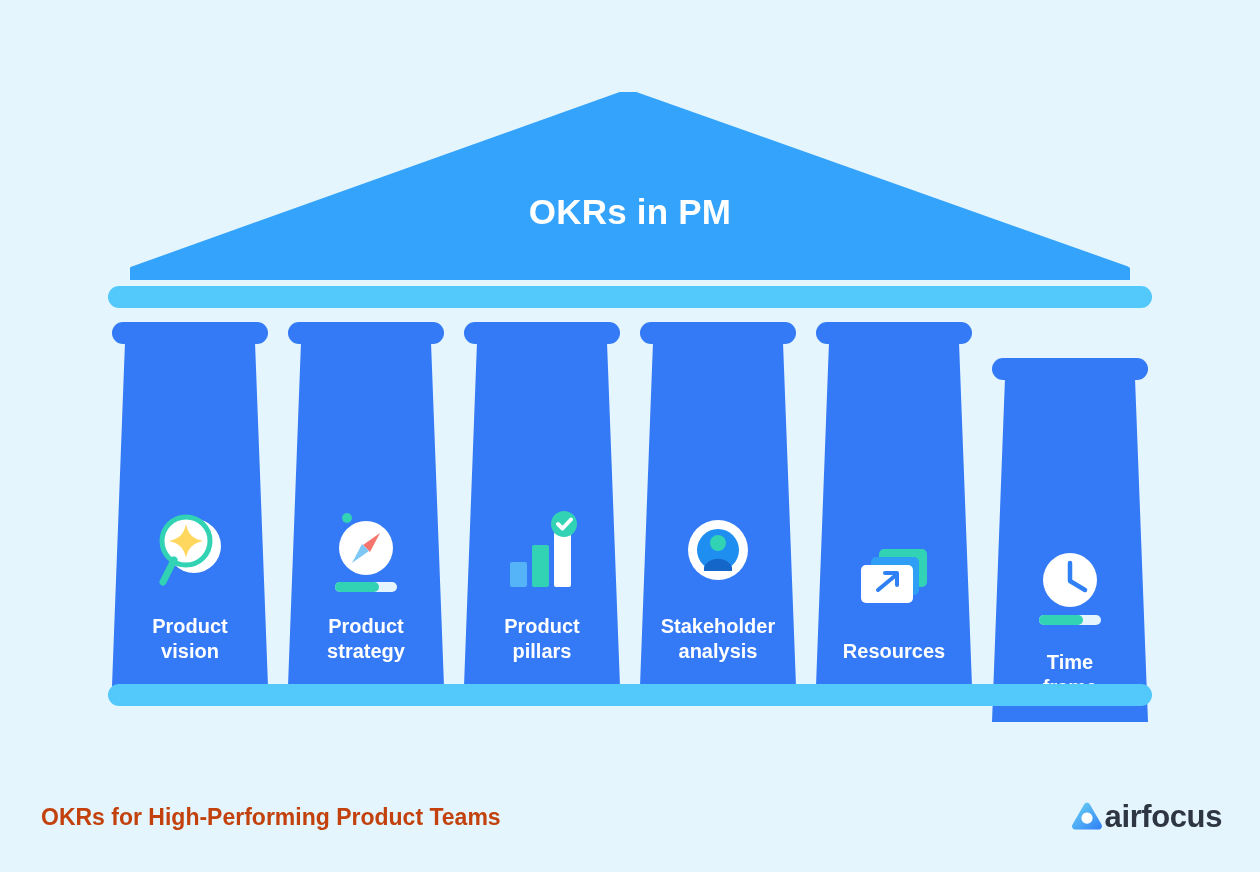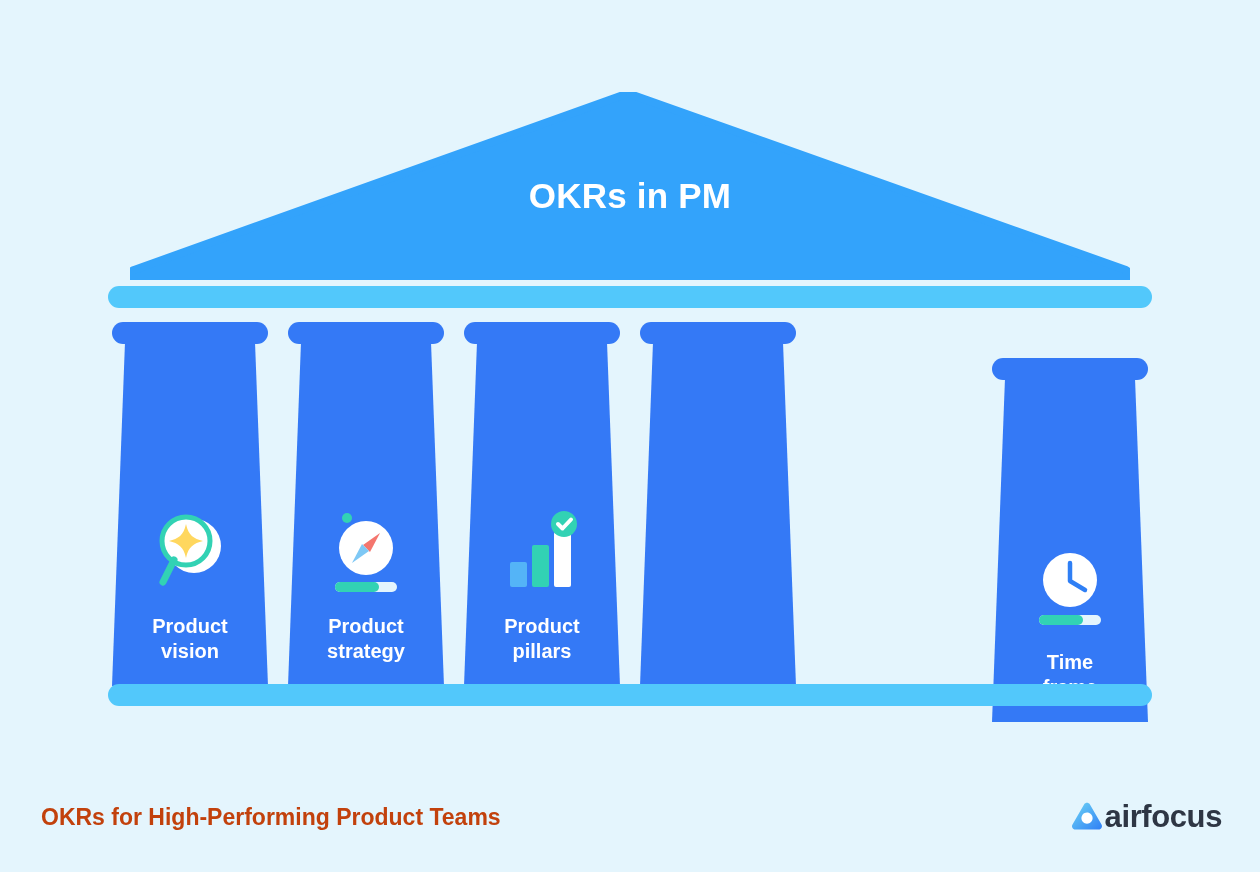--- a/index.html
+++ b/index.html
@@ -38,21 +38,21 @@
   .pediment svg { display: block; }
   .pediment-title {
     position: absolute;
     left: 0;
     top: 0;
     width: 1000px;
     height: 188px;
     display: flex;
     align-items: flex-end;
     justify-content: center;
-    padding-bottom: 64px;
+    padding-bottom: 48px;
     box-sizing: border-box;
     color: #ffffff;
     font-size: 35px;
     font-weight: bold;
     letter-spacing: 0.2px;
   }
 
   .architrave {
     position: absolute;
     left: 108px;
@@ -253,22 +253,55 @@
         </div>
       </div>
 
       <div class="column" style="left:640px;">
         <div class="capital"></div>
         <div class="shaft">
           <svg width="156" height="344" viewBox="0 0 156 344" xmlns="http://www.w3.org/2000/svg">
             <path d="M13 0 L143 0 L156 344 L0 344 Z" fill="#3479f6"></path>
           </svg>
         </div>
-      </div>
-
+        <div class="col-content">
+          <div class="col-icon">
+            <svg width="82" height="86" viewBox="0 0 82 86" xmlns="http://www.w3.org/2000/svg">
+              <circle cx="41" cy="40" r="30" fill="#ffffff"></circle>
+              <circle cx="41" cy="40" r="21" fill="#1f8ef1"></circle>
+              <circle cx="41" cy="33" r="8" fill="#32d2b4"></circle>
+              <path d="M26 56 A16 14 0 0 1 56 56 Z" fill="#ffffff" opacity="0"></path>
+              <path d="M27 57 A15 13 0 0 1 55 57 L55 61 L27 61 Z" fill="#1466c8"></path>
+            </svg>
+          </div>
+          <div class="col-label">Stakeholder
+analysis</div>
+        </div>
+      </div>
+
+      <div class="column" style="left:816px;">
+        <div class="capital"></div>
+        <div class="shaft">
+          <svg width="156" height="344" viewBox="0 0 156 344" xmlns="http://www.w3.org/2000/svg">
+            <path d="M13 0 L143 0 L156 344 L0 344 Z" fill="#3479f6"></path>
+          </svg>
+        </div>
+        <div class="col-content">
+          <div class="col-icon">
+            <svg width="82" height="86" viewBox="0 0 82 86" xmlns="http://www.w3.org/2000/svg">
+              <rect x="26" y="14" width="48" height="38" rx="5" fill="#32d2b4"></rect>
+              <rect x="18" y="22" width="48" height="38" rx="5" fill="#2f9ef5"></rect>
+              <rect x="8" y="30" width="52" height="38" rx="5" fill="#ffffff"></rect>
+              <path d="M25 55 L43 40" stroke="#2f7ff5" stroke-width="4" stroke-linecap="round"></path>
+              <path d="M32 38 L44 38 L44 50" stroke="#2f7ff5" stroke-width="4" fill="none" stroke-linecap="round" stroke-linejoin="round"></path>
+            </svg>
+          </div>
+          <div class="col-label">Resources</div>
+        </div>
+      </div>
 
       <div class="column" style="left:992px;margin-top:36px;">
         <div class="capital"></div>
         <div class="shaft">
           <svg width="156" height="344" viewBox="0 0 156 344" xmlns="http://www.w3.org/2000/svg">
             <path d="M13 0 L143 0 L156 344 L0 344 Z" fill="#3479f6"></path>
           </svg>
         </div>
         <div class="col-content">
           <div class="col-icon">

